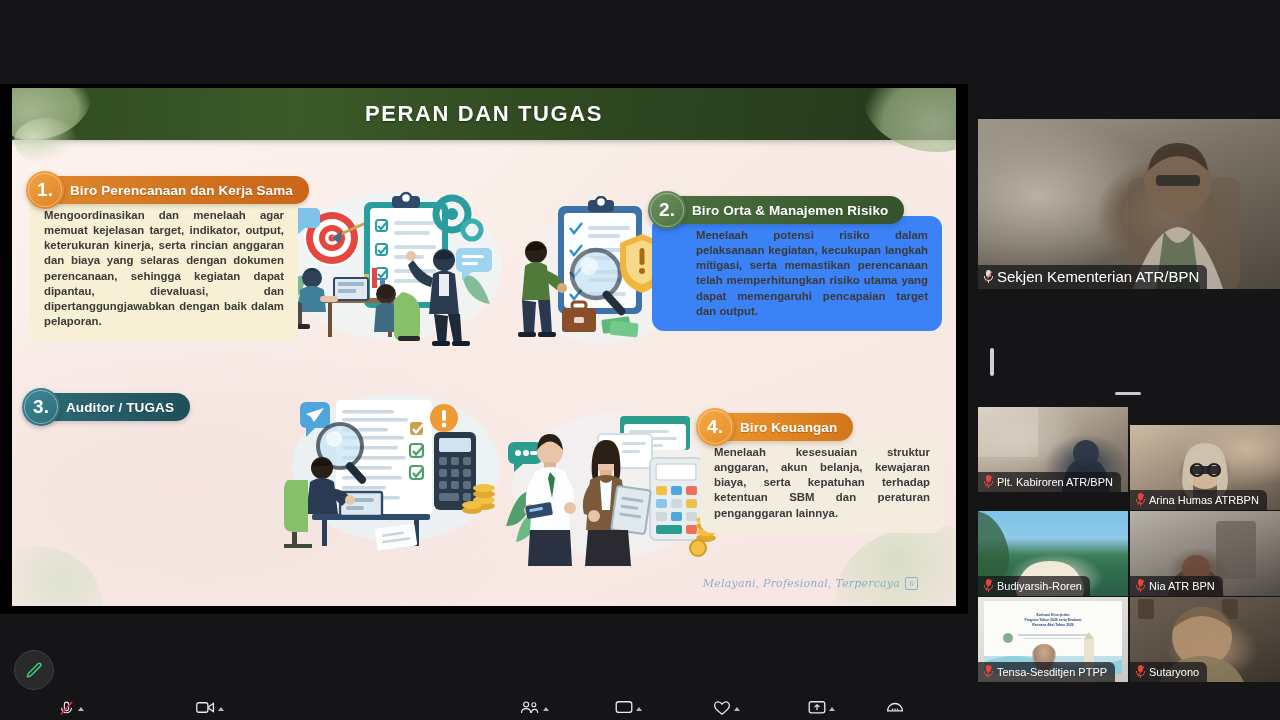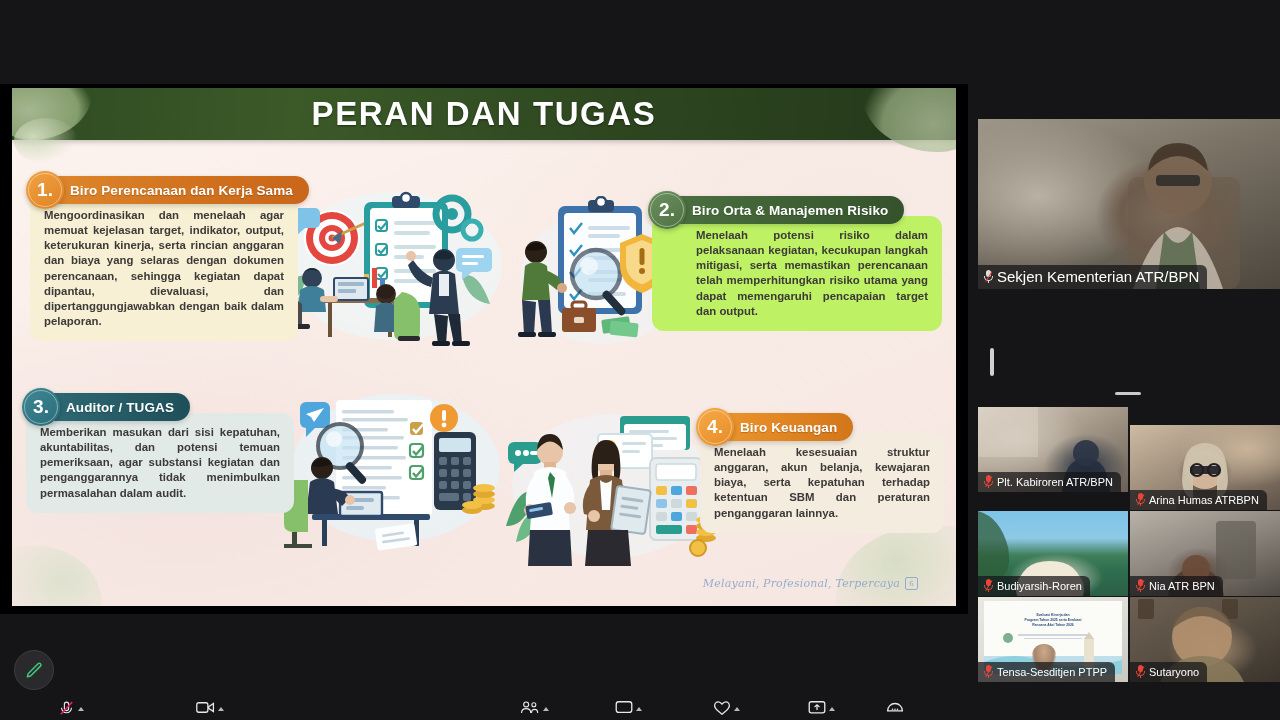--- a/index.html
+++ b/index.html
@@ -36,21 +36,21 @@
       linear-gradient(160deg, #fdf4ef 0%, #f9ece7 45%, #f6e6e1 100%);
   }
   
   .slide-header {
     position: absolute; left: 0; top: 0; width: 100%; height: 52px;
     background: linear-gradient(96deg, #2f4a22 0%, #3b5a28 30%, #2e4720 62%, #24381a 100%);
     display: flex; align-items: center; justify-content: center;
     box-shadow: 0 2px 5px rgba(0,0,0,.22);
   }
   .slide-title {
-    color: #fff; font-weight: 700; font-size: 33px; letter-spacing: 1.6px;
+    color: #fff; font-weight: 700; font-size: 22px; letter-spacing: 1.6px;
     text-shadow: 0 1px 2px rgba(0,0,0,.45);
   }
   
   .leaf-tl {
     position: absolute; left: -16px; top: -22px; width: 96px; height: 74px;
     background: radial-gradient(ellipse at 35% 60%, #b9c9a3 0%, #93ab79 55%, rgba(147,171,121,0) 72%);
     border-radius: 0 0 70% 40%; opacity: .85;
   }
   .leaf-tl2 {
     position: absolute; left: 2px; top: 30px; width: 64px; height: 46px;
@@ -151,21 +151,21 @@
     font-size: 11.4px; line-height: 1.33; color: #3c3a38; text-align: justify;
     font-weight: 600;
   }
 
   
   .c1 .card-head { background: linear-gradient(90deg, #e08a2e 0%, #d2731f 55%, #c9661a 100%); }
   .c1 .num-badge { background: linear-gradient(145deg, #f2a444, #dd8124); }
   .c1 .card-body { background: #f7f0d4; }
   .c2 .card-head { background: linear-gradient(90deg, #4e7243 0%, #3d5f33 60%, #35522c 100%); }
   .c2 .num-badge { background: linear-gradient(145deg, #6e9160, #4c7141); }
-  .c2 .card-body { background: #bef264; padding-left: 44px; }
+  .c2 .card-body { background: #3b82f6; padding-left: 44px; }
   .c3 .card-head { background: linear-gradient(90deg, #2f6d78 0%, #255b66 60%, #1f4f59 100%); }
   .c3 .num-badge { background: linear-gradient(145deg, #3f8794, #2a6personally); background: linear-gradient(145deg, #3f8794, #2a6d79); }
   .c3 .card-body { background: #e2eae8; }
   .c4 .card-head { background: linear-gradient(90deg, #ef9a33 0%, #e08522 55%, #d2761a 100%); }
   .c4 .num-badge { background: linear-gradient(145deg, #f6ab49, #e68c27); }
   .c4 .card-body { background: #f5ece0; }
 
   
   .c1 { left: 18px; top: 88px; width: 268px; }
   .c2 { left: 640px; top: 108px; width: 290px; }
@@ -667,23 +667,20 @@
         </div>
         <div class="card-body">
           <p>Menelaah potensi risiko dalam pelaksanaan kegiatan, kecukupan langkah mitigasi, serta memastikan perencanaan telah memperhitungkan risiko utama yang dapat memengaruhi pencapaian target dan output.</p>
         </div>
       </div>
 
       <div class="card c3">
         <div class="card-head">
           <span class="num-badge">3.</span>
           <span class="label">Auditor / TUGAS</span>
-        </div>
-        <div class="card-body">
-          <p>Memberikan masukan dari sisi kepatuhan, akuntabilitas, dan potensi temuan pemeriksaan, agar substansi kegiatan dan penganggarannya tidak menimbulkan permasalahan dalam audit.</p>
         </div>
       </div>
 
       <div class="card c4">
         <div class="card-head">
           <span class="num-badge">4.</span>
           <span class="label">Biro Keuangan</span>
         </div>
         <div class="card-body">
           <p>Menelaah kesesuaian struktur anggaran, akun belanja, kewajaran biaya, serta kepatuhan terhadap ketentuan SBM dan peraturan penganggaran lainnya.</p>

